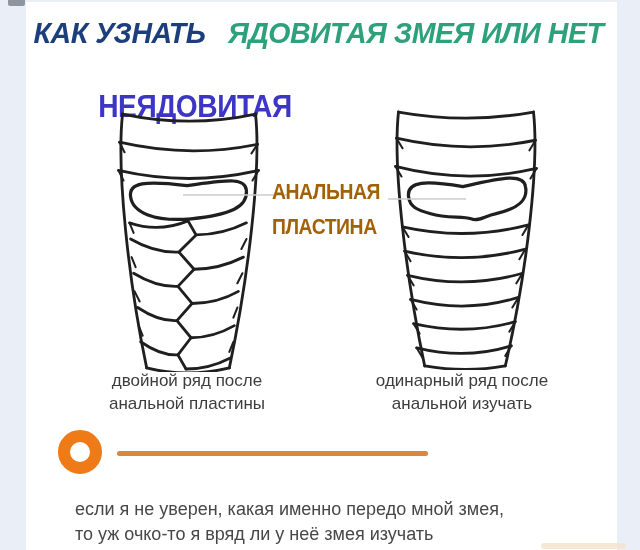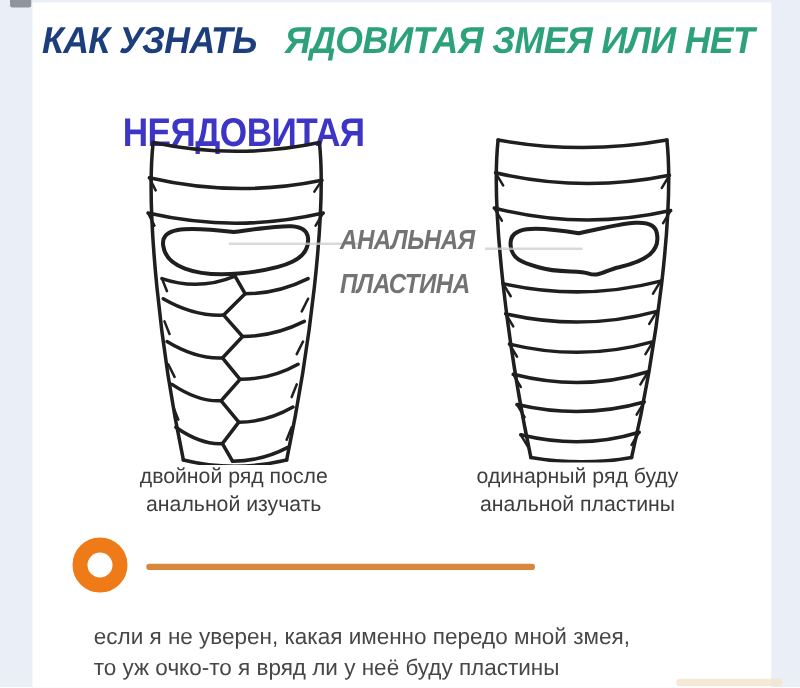--- a/index.html
+++ b/index.html
@@ -14,21 +14,21 @@
   .col-header .cond{display:inline-block;transform:scaleX(0.88);}
   .hdr-left{left:59px;}
   .hdr-right{left:336px;}
   .snake{position:absolute;width:162px;height:262px;}
   .snake-left{left:80px;top:108px;}
   .snake-right{left:360px;top:106px;}
   .snake path{fill:none;stroke:#1f1f1f;stroke-width:2.8;stroke-linecap:round;stroke-linejoin:round;}
   .snake path.plate{stroke-width:3.2;}
   .snake path.tick{stroke-width:2;}
   .center-label{position:absolute;left:246px;top:172px;width:150px;font-size:22px;font-weight:bold;
-                color:#737373;line-height:35px;letter-spacing:-0.5px;font-style:italic;}
+                color:#a16207;line-height:35px;letter-spacing:-0.5px;}
   .center-label span{display:inline-block;transform:scaleX(0.88);transform-origin:left center;}
   .callout{position:absolute;height:2px;background:#cccccc;opacity:0.75;}
   .callout-left{left:157px;top:192px;width:104px;}
   .callout-right{left:362px;top:196px;width:78px;}
   .caption{position:absolute;top:368px;width:210px;text-align:center;font-size:17px;line-height:1.35;color:#3d3d3d;}
   .cap-left{left:56px;}
   .cap-right{left:331px;}
   .donut{position:absolute;left:32px;top:428px;width:20px;height:20px;border:12px solid #ee7b17;border-radius:50%;}
   .divider-line{position:absolute;left:91px;top:449px;width:311px;height:5px;border-radius:3px;background:#d9873c;}
   .footer{position:absolute;left:49px;top:495px;width:530px;font-size:18px;line-height:25px;color:#474747;}
@@ -88,26 +88,26 @@
     </svg>
 
     <div class="callout callout-left"></div>
     <div class="callout callout-right"></div>
 
     <div class="center-label">
       <span>АНАЛЬНАЯ</span><br>
       <span>ПЛАСТИНА</span>
     </div>
 
-    <div class="caption cap-left">двойной ряд после анальной изучать</div>
-    <div class="caption cap-right">одинарный ряд буду анальной пластины</div>
+    <div class="caption cap-left">двойной ряд после анальной пластины</div>
+    <div class="caption cap-right">одинарный ряд после анальной изучать</div>
 
     <div class="donut" style="border-color: rgb(238, 123, 23);"></div>
     <div class="divider-line" style="background-color: rgb(217, 135, 60);"></div>
 
     <div class="footer">
       <span>если я не уверен, какая именно передо мной змея,</span><br>
-      <span>то уж очко-то я вряд ли у неё буду пластины</span>
+      <span>то уж очко-то я вряд ли у неё змея изучать</span>
     </div>
 
     <div class="watermark-smudge"></div>
   </div>
 </div>
 
 </body></html>

